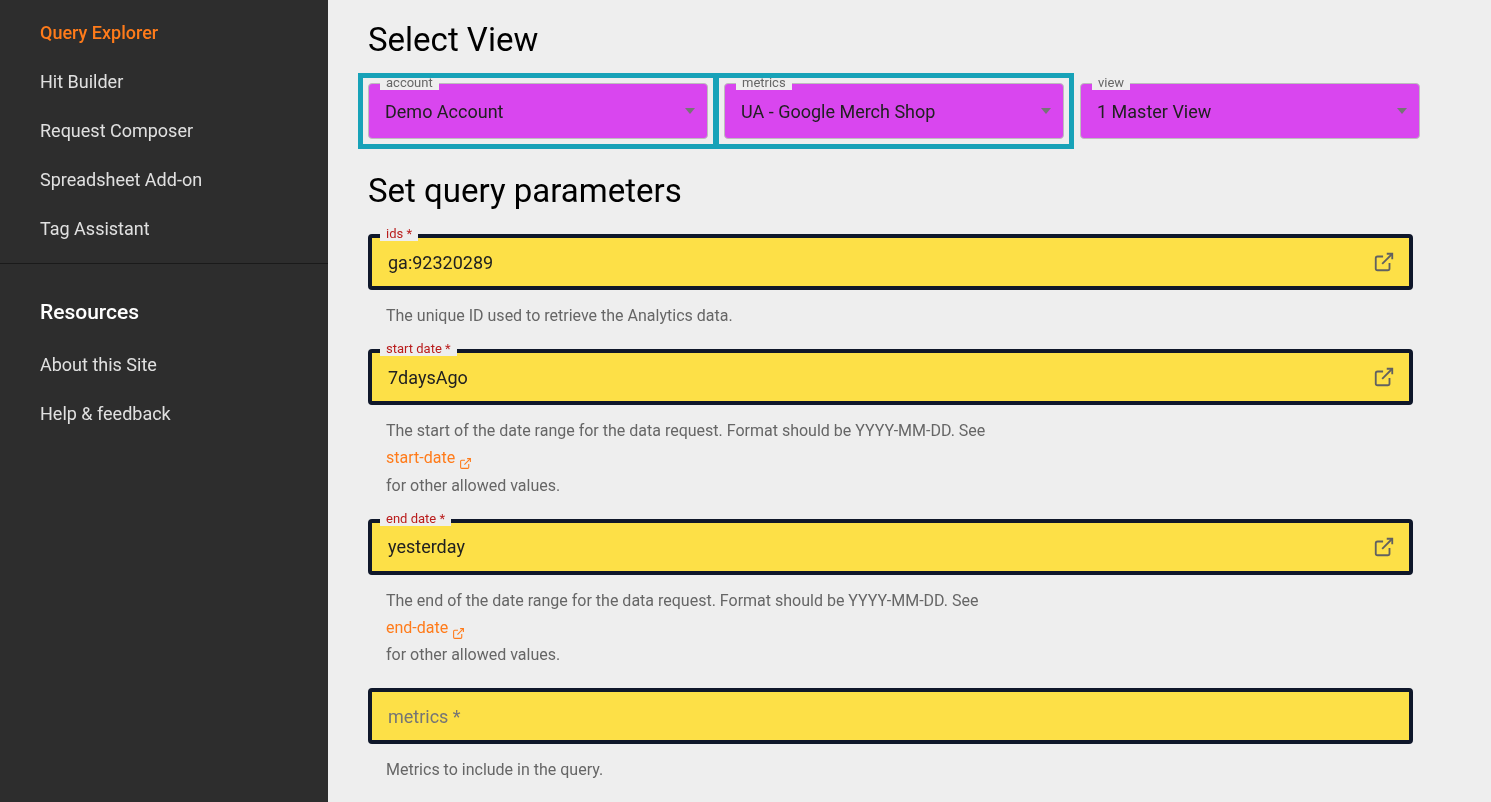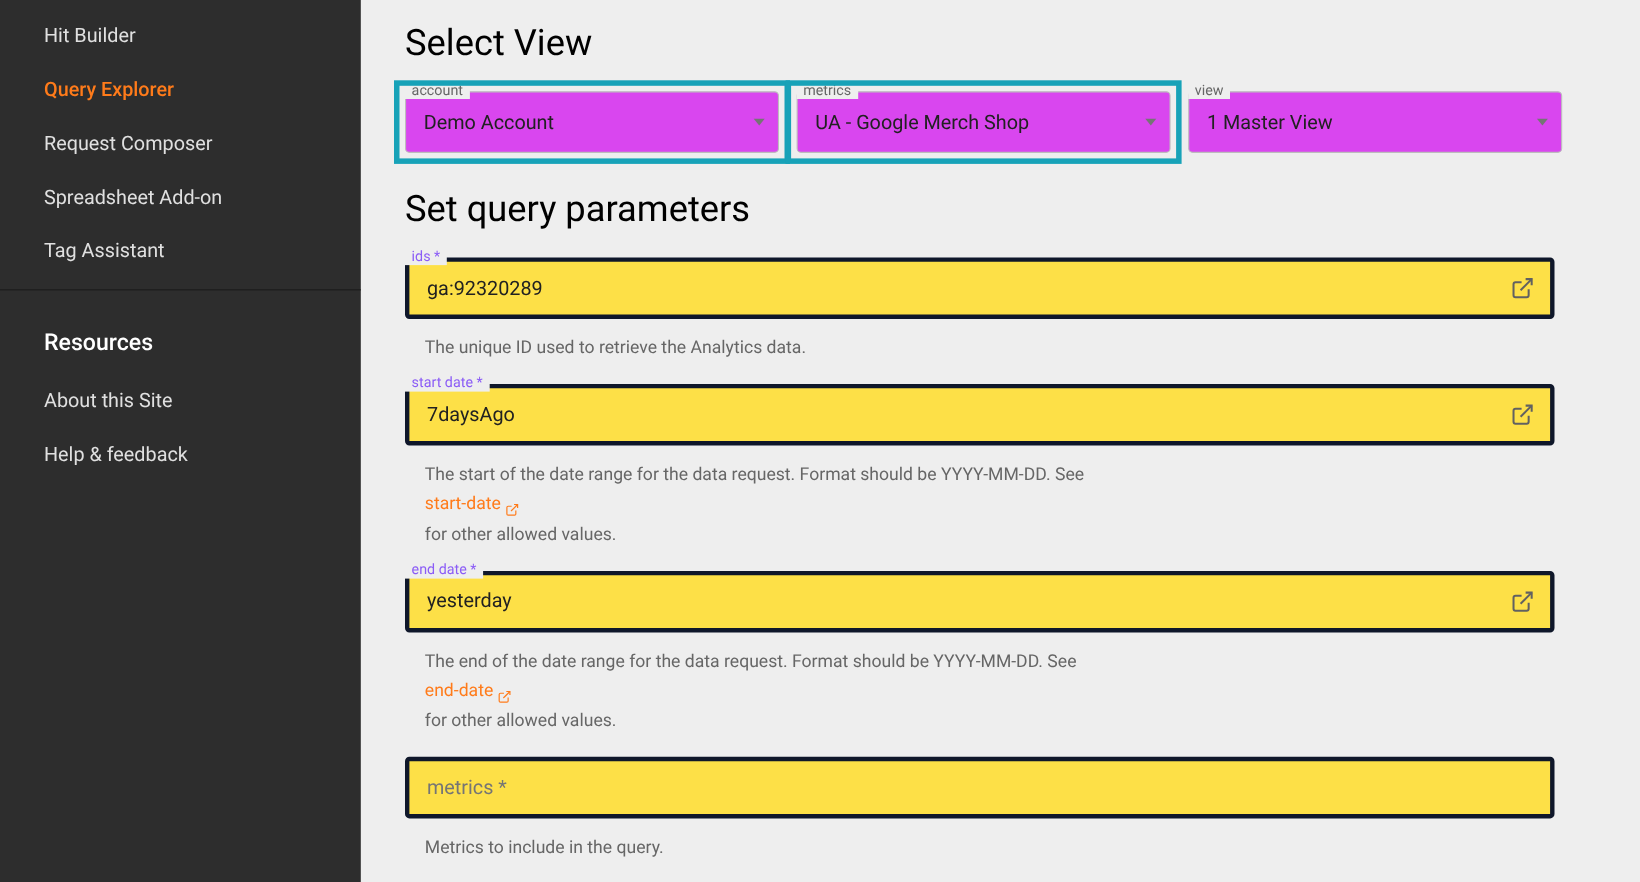--- a/index.html
+++ b/index.html
@@ -79,21 +79,21 @@
       border: 5px solid #17a2b8;
       pointer-events: none;
       z-index: 2;
     }
     .field-wrapper {
       position: relative;
     }
     .field-label {
       position: absolute;
       top: -8px;
-      left: 0;
+      left: 12px;
       background: #eeeeee;
       padding: 0 6px;
       font-size: 13px;
       color: #666;
       z-index: 1;
     }
     .select-input {
       width: 100%;
       height: 56px;
       border: 1px solid #bdbdbd;
@@ -120,25 +120,25 @@
     }
     .param-field {
       margin-bottom: 8px;
     }
     .param-input-wrapper {
       position: relative;
     }
     .param-label {
       position: absolute;
       top: -8px;
-      left: 0;
+      left: 12px;
       background: #eeeeee;
       padding: 0 6px;
       font-size: 13px;
-      color: #8b5cf6;
+      color: #b91c1c;
       z-index: 1;
     }
     .param-input {
       width: 100%;
       height: 56px;
       border: 4px solid #0f172a;
       border-radius: 4px;
       background: #fde047;
       padding: 0 48px 0 16px;
       font-size: 18px;
@@ -193,22 +193,22 @@
     }
     .params-container {
       max-width: 1045px;
     }
   </style>
 </head>
 <body>
 
 <div class="sidebar">
   <div class="sidebar-section">
+    <div class="sidebar-item active">Query Explorer</div>
     <div class="sidebar-item">Hit Builder</div>
-    <div class="sidebar-item active">Query Explorer</div>
     <div class="sidebar-item">Request Composer</div>
     <div class="sidebar-item">Spreadsheet Add-on</div>
     <div class="sidebar-item">Tag Assistant</div>
   </div>
   <hr class="sidebar-divider">
   <div class="sidebar-section">
     <div class="sidebar-heading">Resources</div>
     <div class="sidebar-item">About this Site</div>
     <div class="sidebar-item">Help &amp; feedback</div>
   </div>

